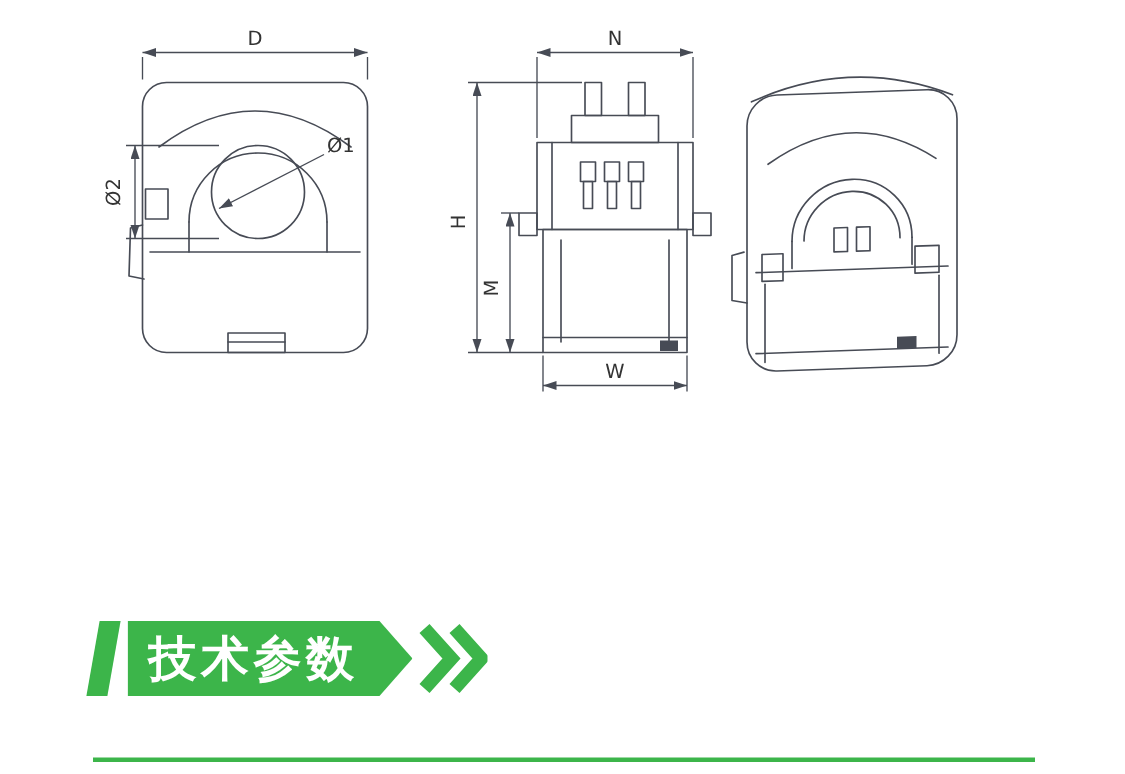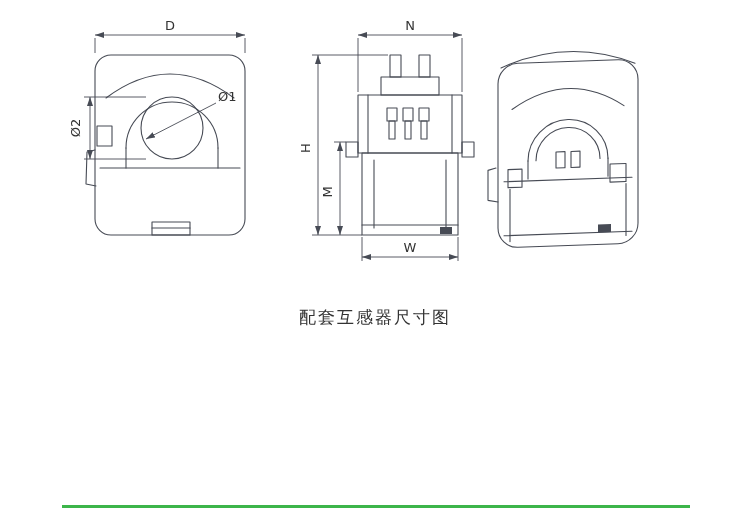--- a/index.html
+++ b/index.html
@@ -139,18 +139,27 @@
       <rect class="ln" x="58" y="104" width="9" height="16"></rect>
       <rect class="ln" x="73" y="104" width="9" height="16"></rect>
       <line class="ln" x1="12" y1="140" x2="12" y2="192"></line>
       <line class="ln" x1="128" y1="138" x2="128" y2="190"></line>
       <line class="ln" x1="6" y1="186" x2="134" y2="186"></line>
       <rect class="fillmark" x="100" y="178" width="13" height="8"></rect>
       <path class="ln" d="M -2,118 L -10,120 L -10,150 L 0,152"></path>
     </g>
   </svg>
 
-  <div class="caption">配套互感器尺寸图</div>
 
+  <div class="banner">
+    <div class="banner-accent"></div>
+    <div class="banner-box">
+      <span class="banner-title">技术参数</span>
+    </div>
+    <svg class="banner-chevrons" width="48" height="50" viewBox="0 0 48 50">
+      <path d="M 6,5 L 24,25 L 6,45" fill="none" stroke="#3cb54a" stroke-width="9"></path>
+      <path d="M 26,5 L 44,25 L 26,45" fill="none" stroke="#3cb54a" stroke-width="9"></path>
+    </svg>
+  </div>
 
   <div class="bottom-rule"></div>
 
 </div>
 
 </body></html>

